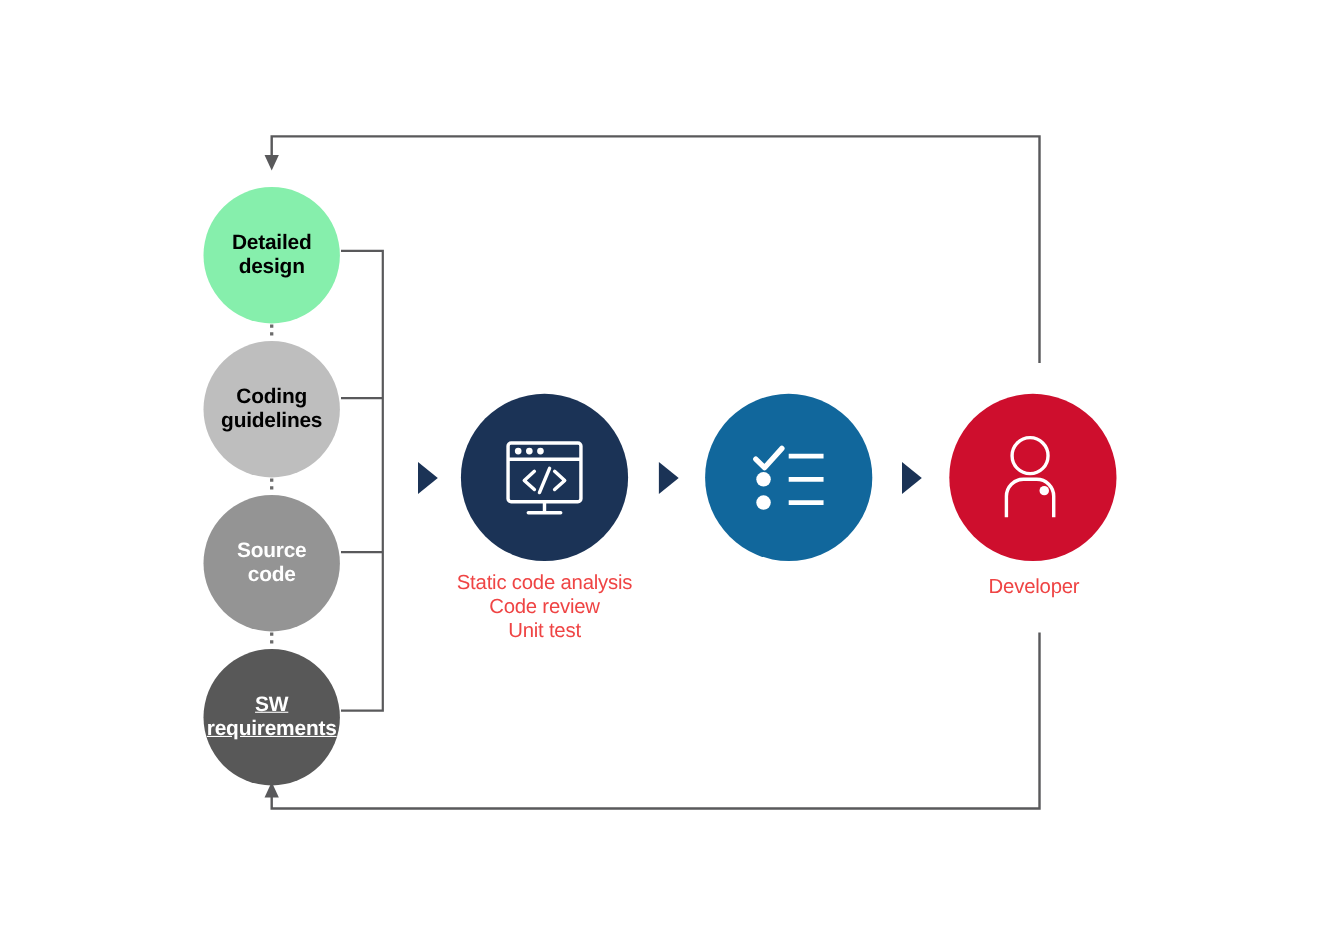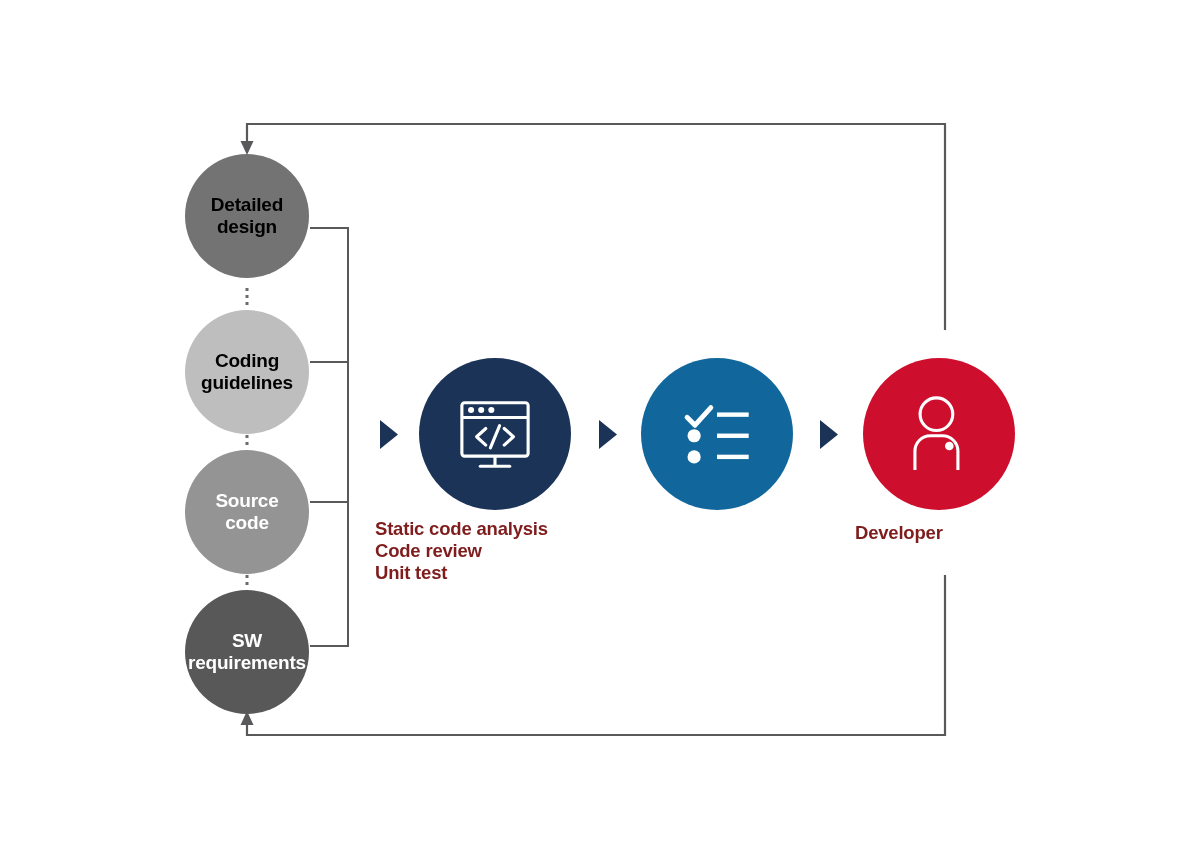--- a/index.html
+++ b/index.html
@@ -37,24 +37,24 @@
     font-size: 19px;
     font-weight: bold;
     line-height: 1.18;
     letter-spacing: -0.2px;
     white-space: pre-line;
   }
   .artifact-circle { width: 124px; height: 124px; }
   .process-circle  { width: 152px; height: 152px; }
   .caption {
     position: absolute;
-    text-align: left;
+    text-align: center;
     font-size: 18.5px;
-    font-weight: bold;
-    color: #7f1d1d;
+    font-weight: normal;
+    color: #ef4444;
     line-height: 1.18;
     white-space: pre-line;
     letter-spacing: -0.2px;
   }
   .icon-wrap {
     width: 100%;
     height: 100%;
     display: flex;
     align-items: center;
     justify-content: center;
@@ -93,37 +93,37 @@
       <path d="M 380 420 L 398 434.5 L 380 449 Z" fill="#1B3356"></path>
     </g>
     <g>
       <path d="M 599 420 L 617 434.5 L 599 449 Z" fill="#1B3356"></path>
     </g>
     <g>
       <path d="M 820 420 L 838 434.5 L 820 449 Z" fill="#1B3356"></path>
     </g>
   </svg>
 
-  <div class="node-circle artifact-circle" style="left:185px; top:154px; background:#737373;">
+  <div class="node-circle artifact-circle" style="left:185px; top:170px; background:#86efac;">
     <span class="node-label" style="color:#000000;">Detailed
 design</span>
   </div>
 
   <div class="node-circle artifact-circle" style="left:185px; top:450px; background:#949494;">
     <span class="node-label" style="color:#FFFFFF;">Source
 code</span>
   </div>
 
   <div class="node-circle artifact-circle" style="left:185px; top:310px; background:#BEBEBE;">
     <span class="node-label" style="color:#000000;">Coding
 guidelines</span>
   </div>
 
   <div class="node-circle artifact-circle" style="left:185px; top:590px; background:#585858;">
-    <span class="node-label" style="color:#FFFFFF;">SW
+    <span class="node-label" style="color:#FFFFFF;text-decoration:underline;">SW
 requirements</span>
   </div>
 
   <div class="node-circle process-circle" style="left:419px; top:358px; background:#1B3356;">
     <span class="icon-wrap">
       <svg width="92" height="92" viewBox="0 0 100 100" xmlns="http://www.w3.org/2000/svg">
         <rect x="14" y="16" width="72" height="58" rx="3" ry="3" fill="none" stroke="#ffffff" stroke-width="3.4"></rect>
         <line x1="14" y1="32" x2="86" y2="32" stroke="#ffffff" stroke-width="3.4"></line>
         <circle cx="24" cy="24" r="3.3" fill="#ffffff"></circle>
         <circle cx="35" cy="24" r="3.3" fill="#ffffff"></circle>

